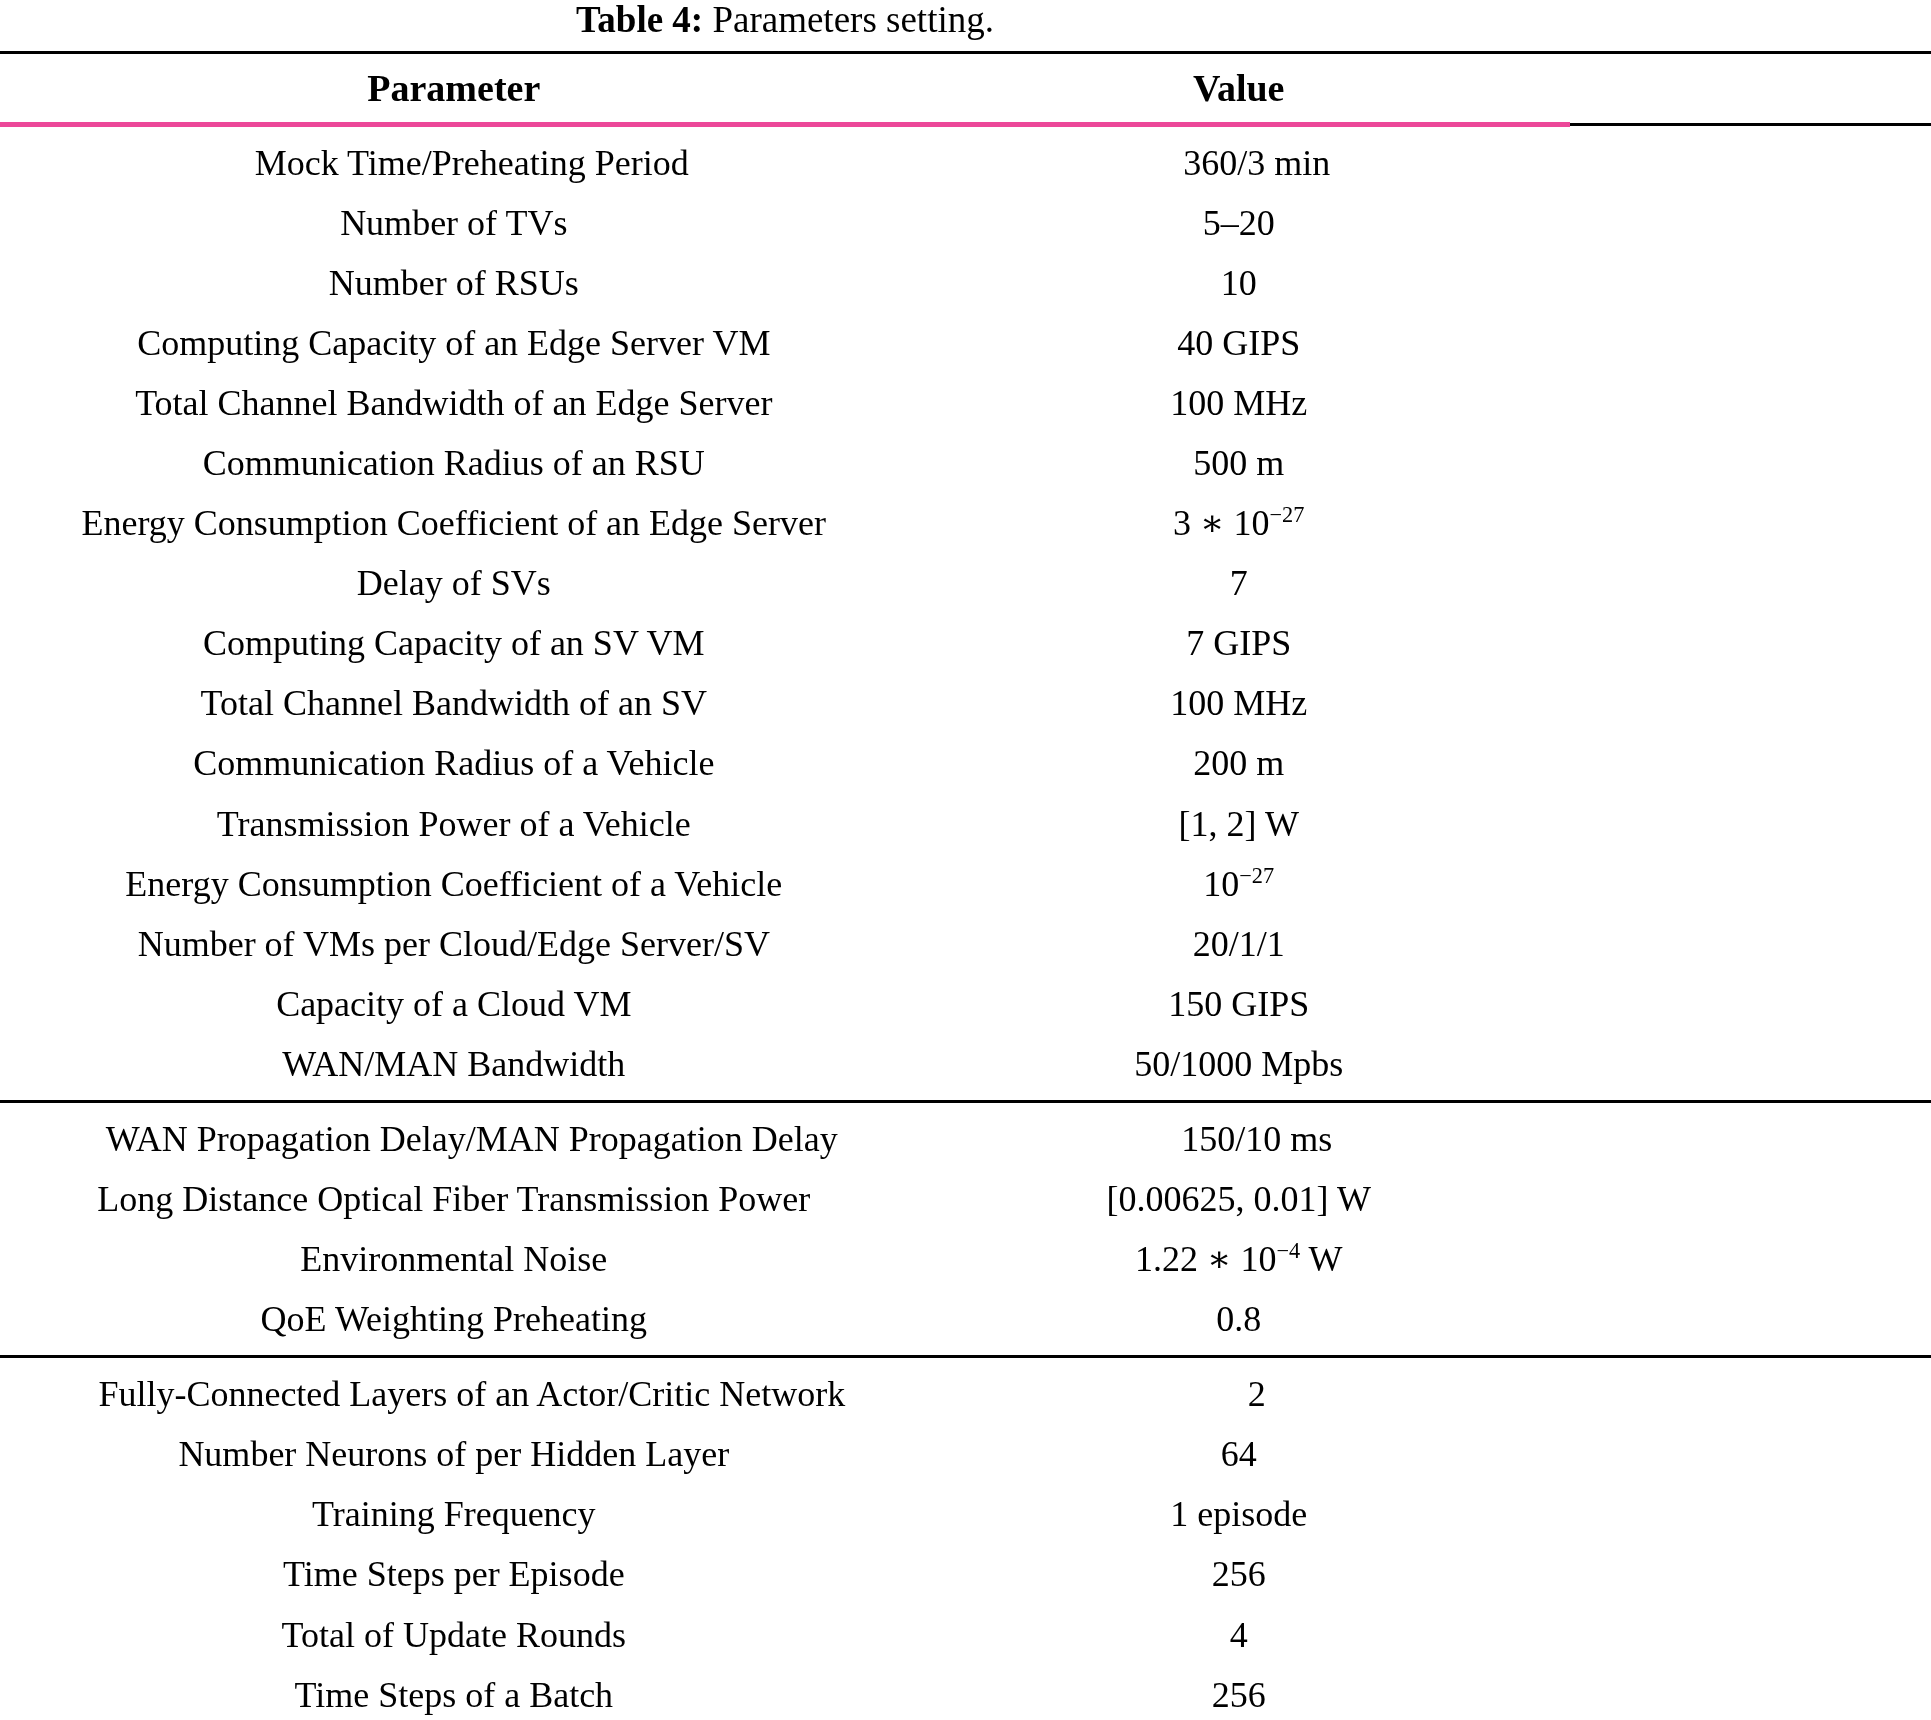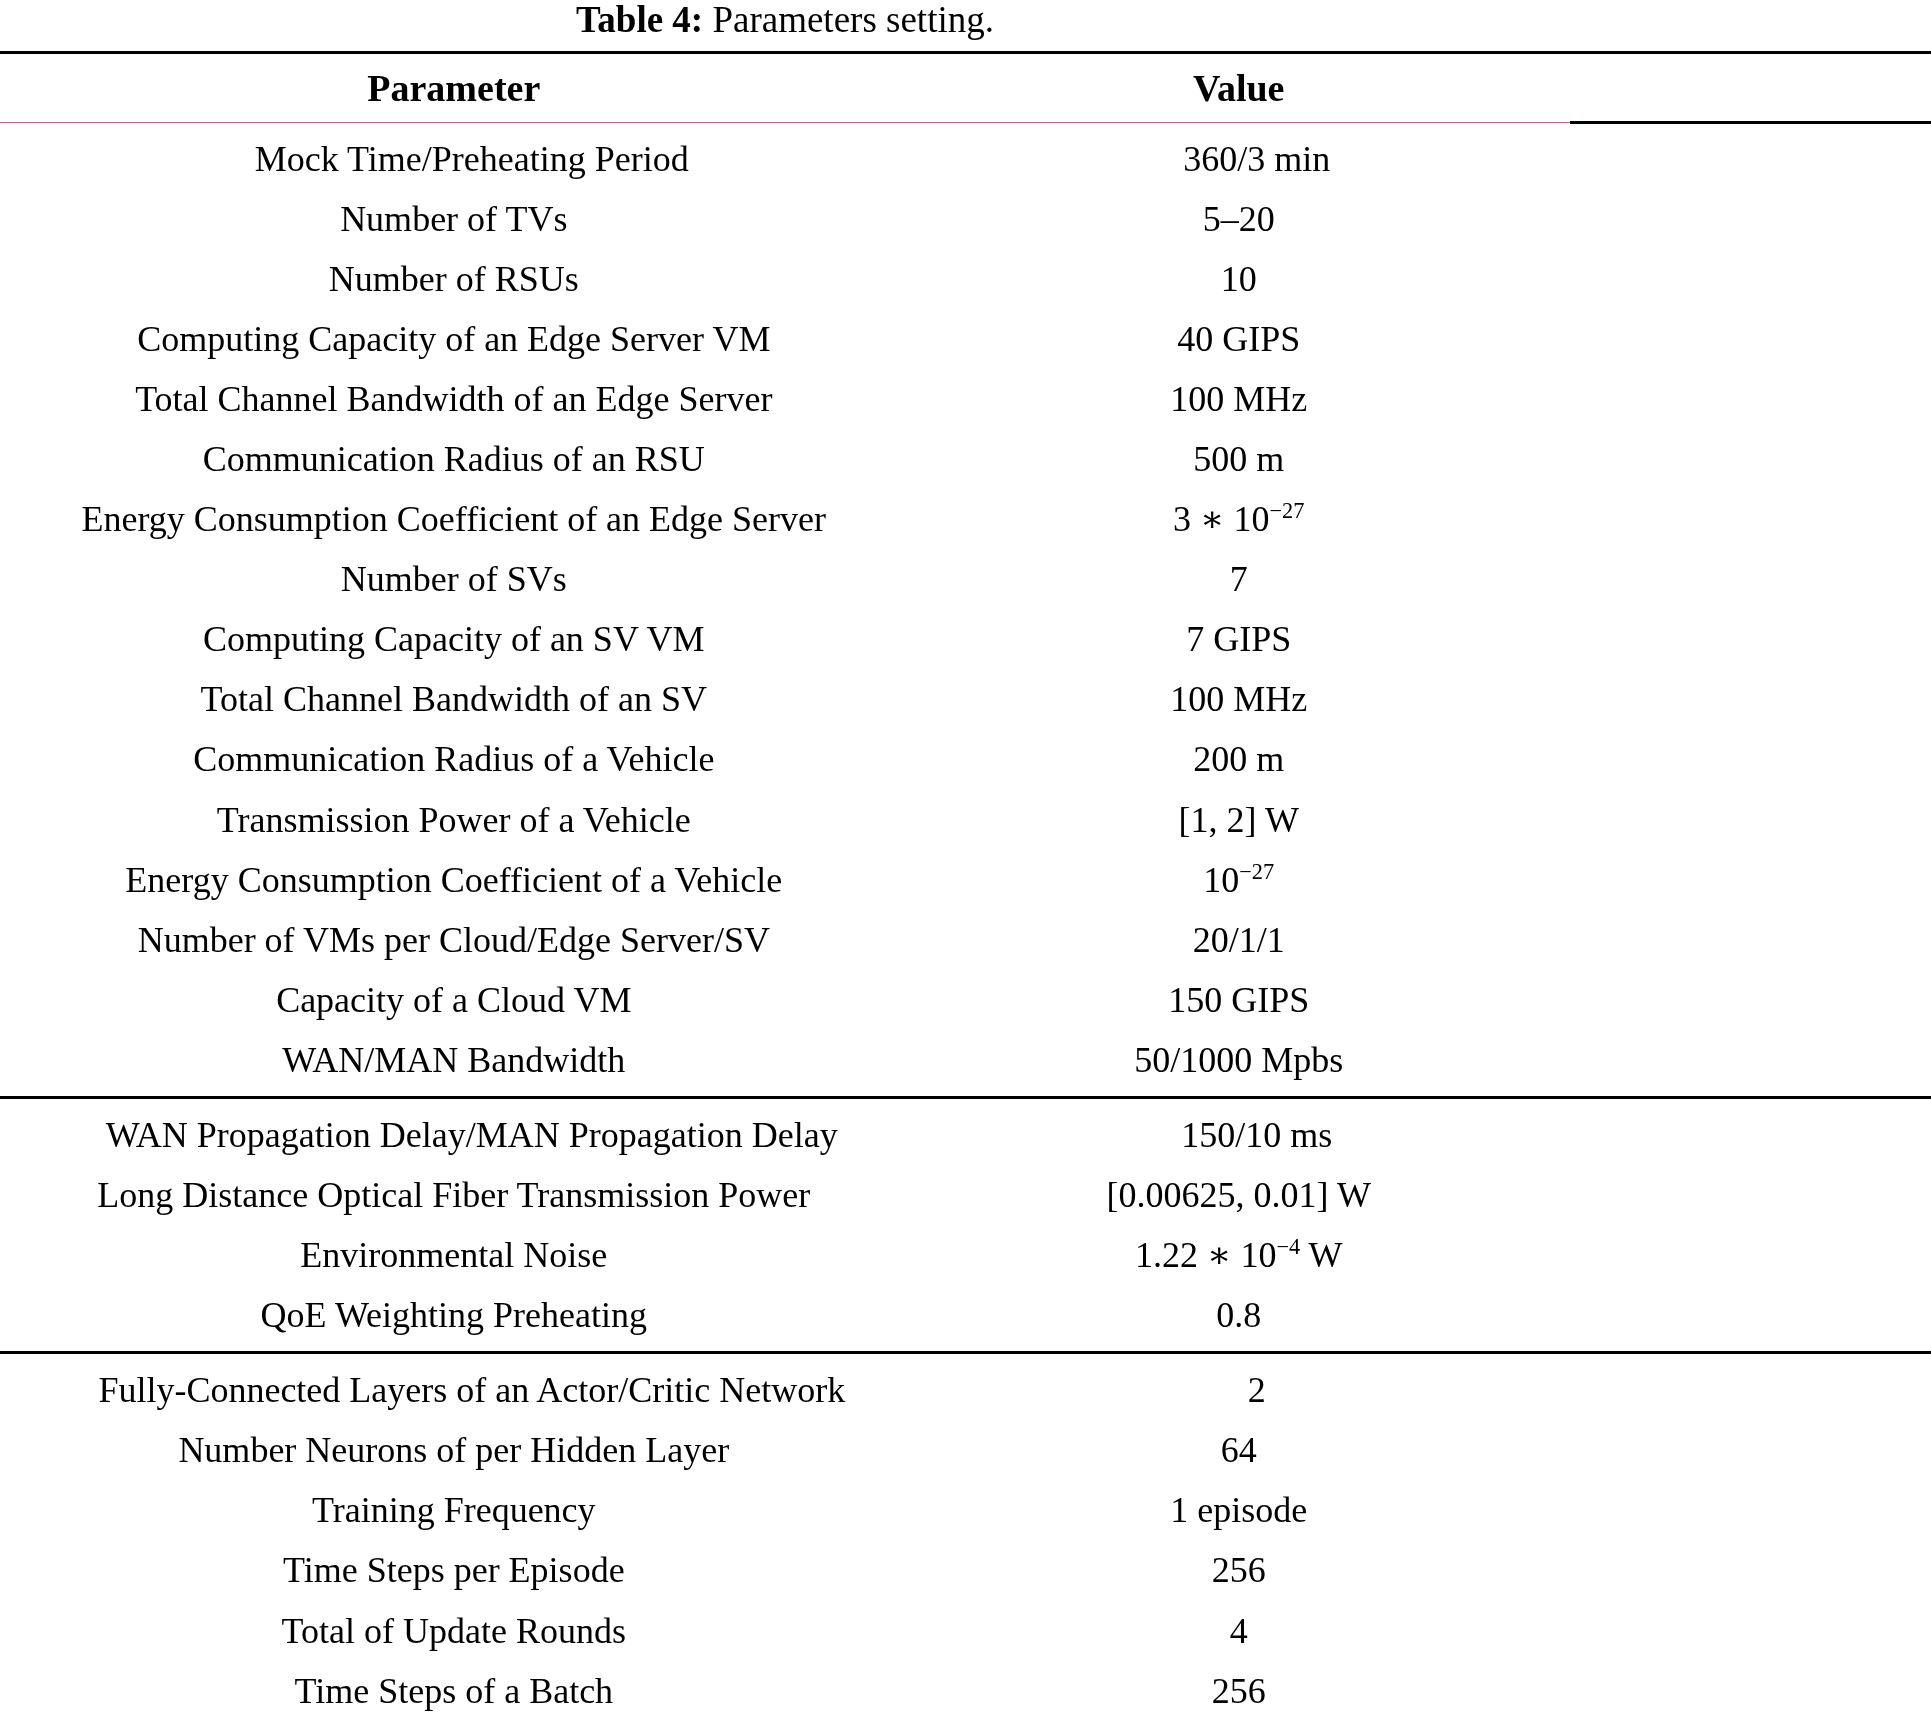--- a/index.html
+++ b/index.html
@@ -35,21 +35,21 @@
     border-bottom: 3px solid #000;
     font-size: 36px;
   }
   table.params col.c-param  { width: 47%;   }
   table.params col.c-value  { width: 34.3%; }
   table.params col.c-spacer { width: 18.7%; }
   table.params th {
     font-weight: bold;
     text-align: center;
     padding: 12px 0 12px 0;
-    border-bottom: 1px solid #ec4899;
+    border-bottom: 5px solid #ec4899;
     font-size: 38px;
   }
   table.params th.spacer {
     border-bottom: 3px solid #000;
   }
   table.params td {
     text-align: center;
     padding: 7px 0 7px 0;
     line-height: 1.28;
     white-space: nowrap;
@@ -117,21 +117,21 @@
           <td>Communication Radius of an RSU</td>
           <td>500 m</td>
           <td class="spacer"></td>
         </tr>
         <tr>
           <td>Energy Consumption Coefficient of an Edge Server</td>
           <td>3 ∗ 10<sup>−27</sup></td>
           <td class="spacer"></td>
         </tr>
         <tr>
-          <td>Number of SVs</td>
+          <td>Delay of SVs</td>
           <td>7</td>
           <td class="spacer"></td>
         </tr>
         <tr>
           <td>Computing Capacity of an SV VM</td>
           <td>7 GIPS</td>
           <td class="spacer"></td>
         </tr>
         <tr>
           <td>Total Channel Bandwidth of an SV</td>

